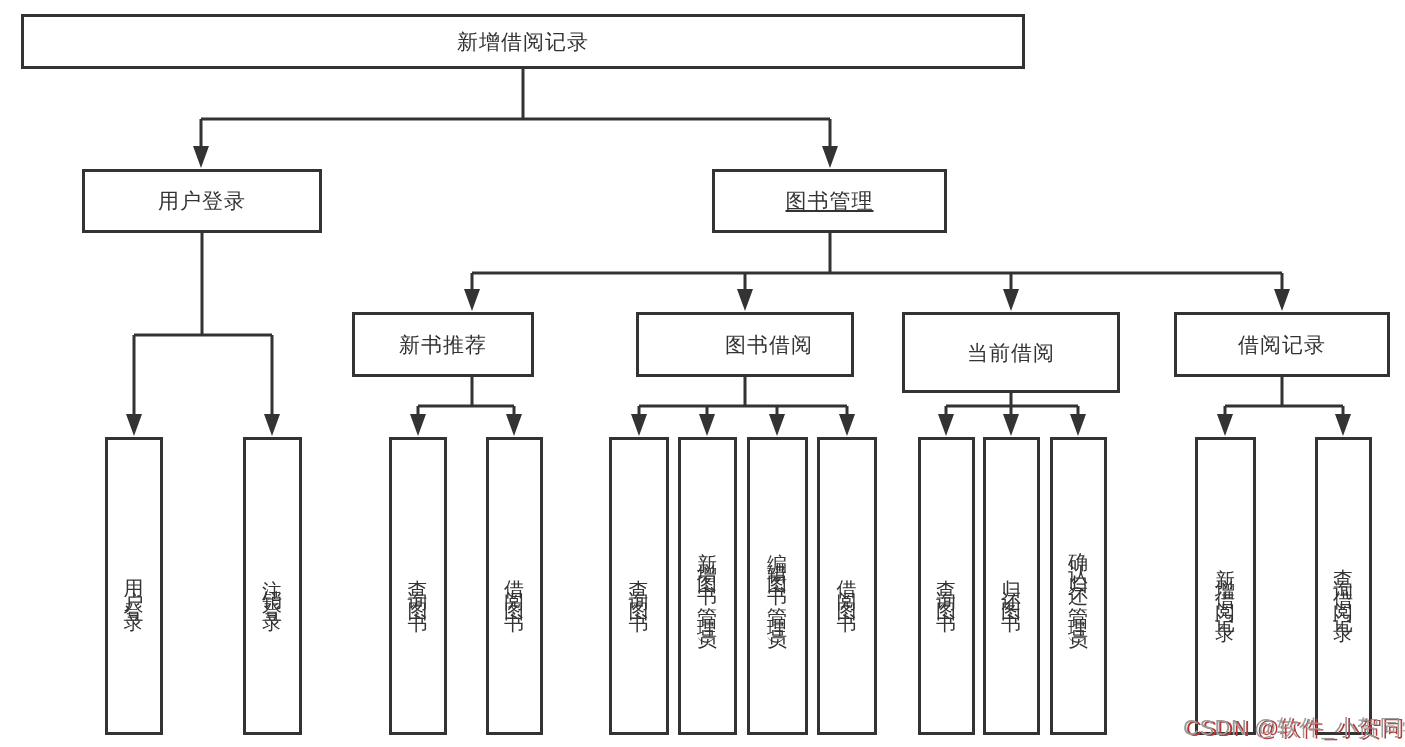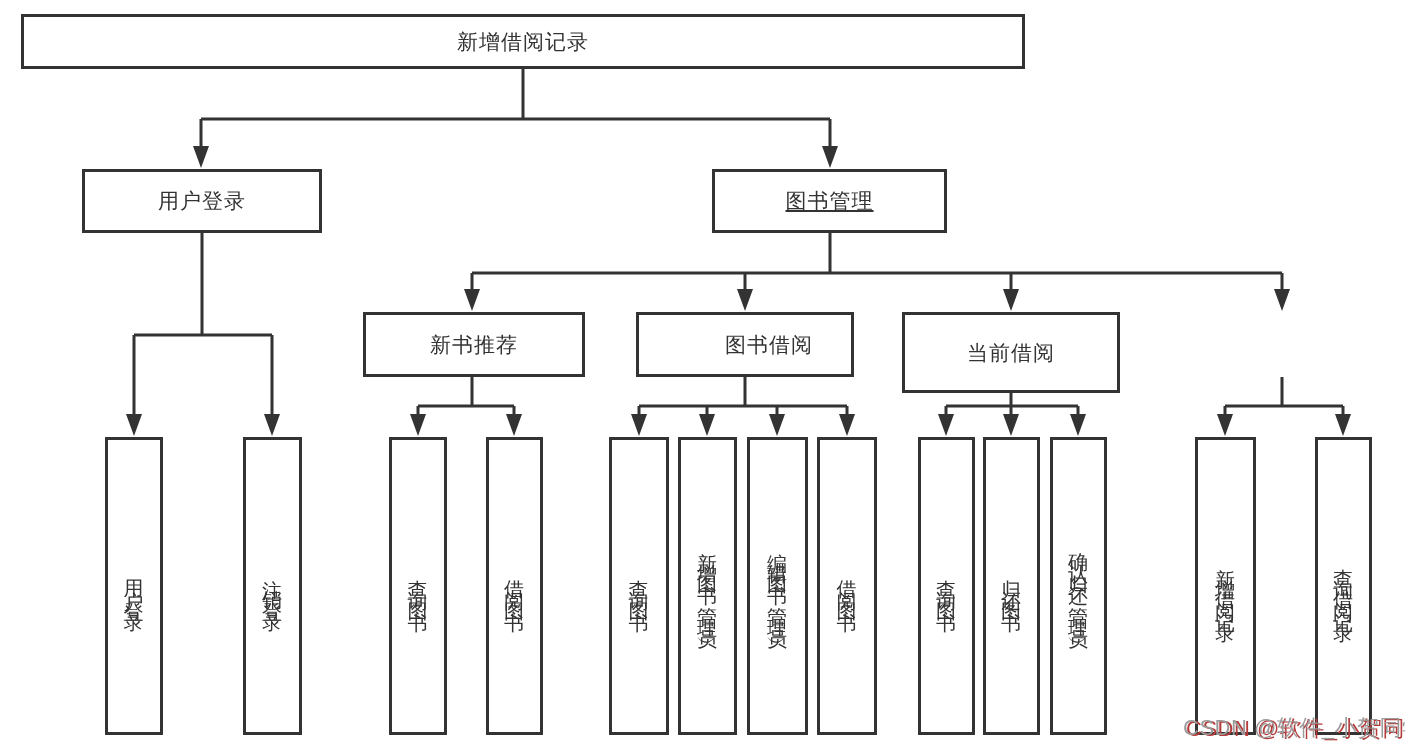--- a/index.html
+++ b/index.html
@@ -52,21 +52,21 @@
     font-size: 20px;
     line-height: 1;
     letter-spacing: 11px;
     white-space: nowrap;
   }
   .leaf { top: 437px; height: 298px; }
 
   #n-root        { left: 21px;   top: 14px;  width: 1004px; height: 55px; }
   #n-user-login  { left: 82px;   top: 169px; width: 240px;  height: 64px; }
   #n-book-mgmt   { left: 712px;  top: 169px; width: 235px;  height: 64px; text-decoration: underline; }
-  #n-new-rec     { left: 363px;  top: 312px; width: 222px;  height: 65px; }
+  #n-new-rec     { left: 352px;  top: 312px; width: 182px;  height: 65px; }
   #n-borrow      { left: 636px;  top: 312px; width: 218px;  height: 65px; padding-left: 48px; }
   #n-current     { left: 902px;  top: 312px; width: 218px;  height: 81px; }
   #n-record      { left: 1174px; top: 312px; width: 216px;  height: 65px; }
 
   #l-1  { left: 105px;  width: 58px; }
   #l-2  { left: 243px;  width: 59px; }
   #l-3  { left: 389px;  width: 58px; }
   #l-4  { left: 486px;  width: 57px; }
   #l-5  { left: 609px;  width: 60px; }
   #l-6  { left: 678px;  width: 59px; }
@@ -139,20 +139,23 @@
 
   <div class="node" id="n-new-rec">
     <span class="hlabel">新书推荐</span>
   </div>
   <div class="node" id="n-borrow">
     <span class="hlabel">图书借阅</span>
   </div>
   <div class="node" id="n-current">
     <span class="hlabel">当前借阅</span>
   </div>
+  <div class="node" id="n-record">
+    <span class="hlabel">借阅记录</span>
+  </div>
 
   <div class="node leaf" id="l-1">
     <span class="vlabel">用户登录</span>
   </div>
   <div class="node leaf" id="l-2">
     <span class="vlabel">注销登录</span>
   </div>
 
   <div class="node leaf" id="l-3">
     <span class="vlabel">查询图书</span>

